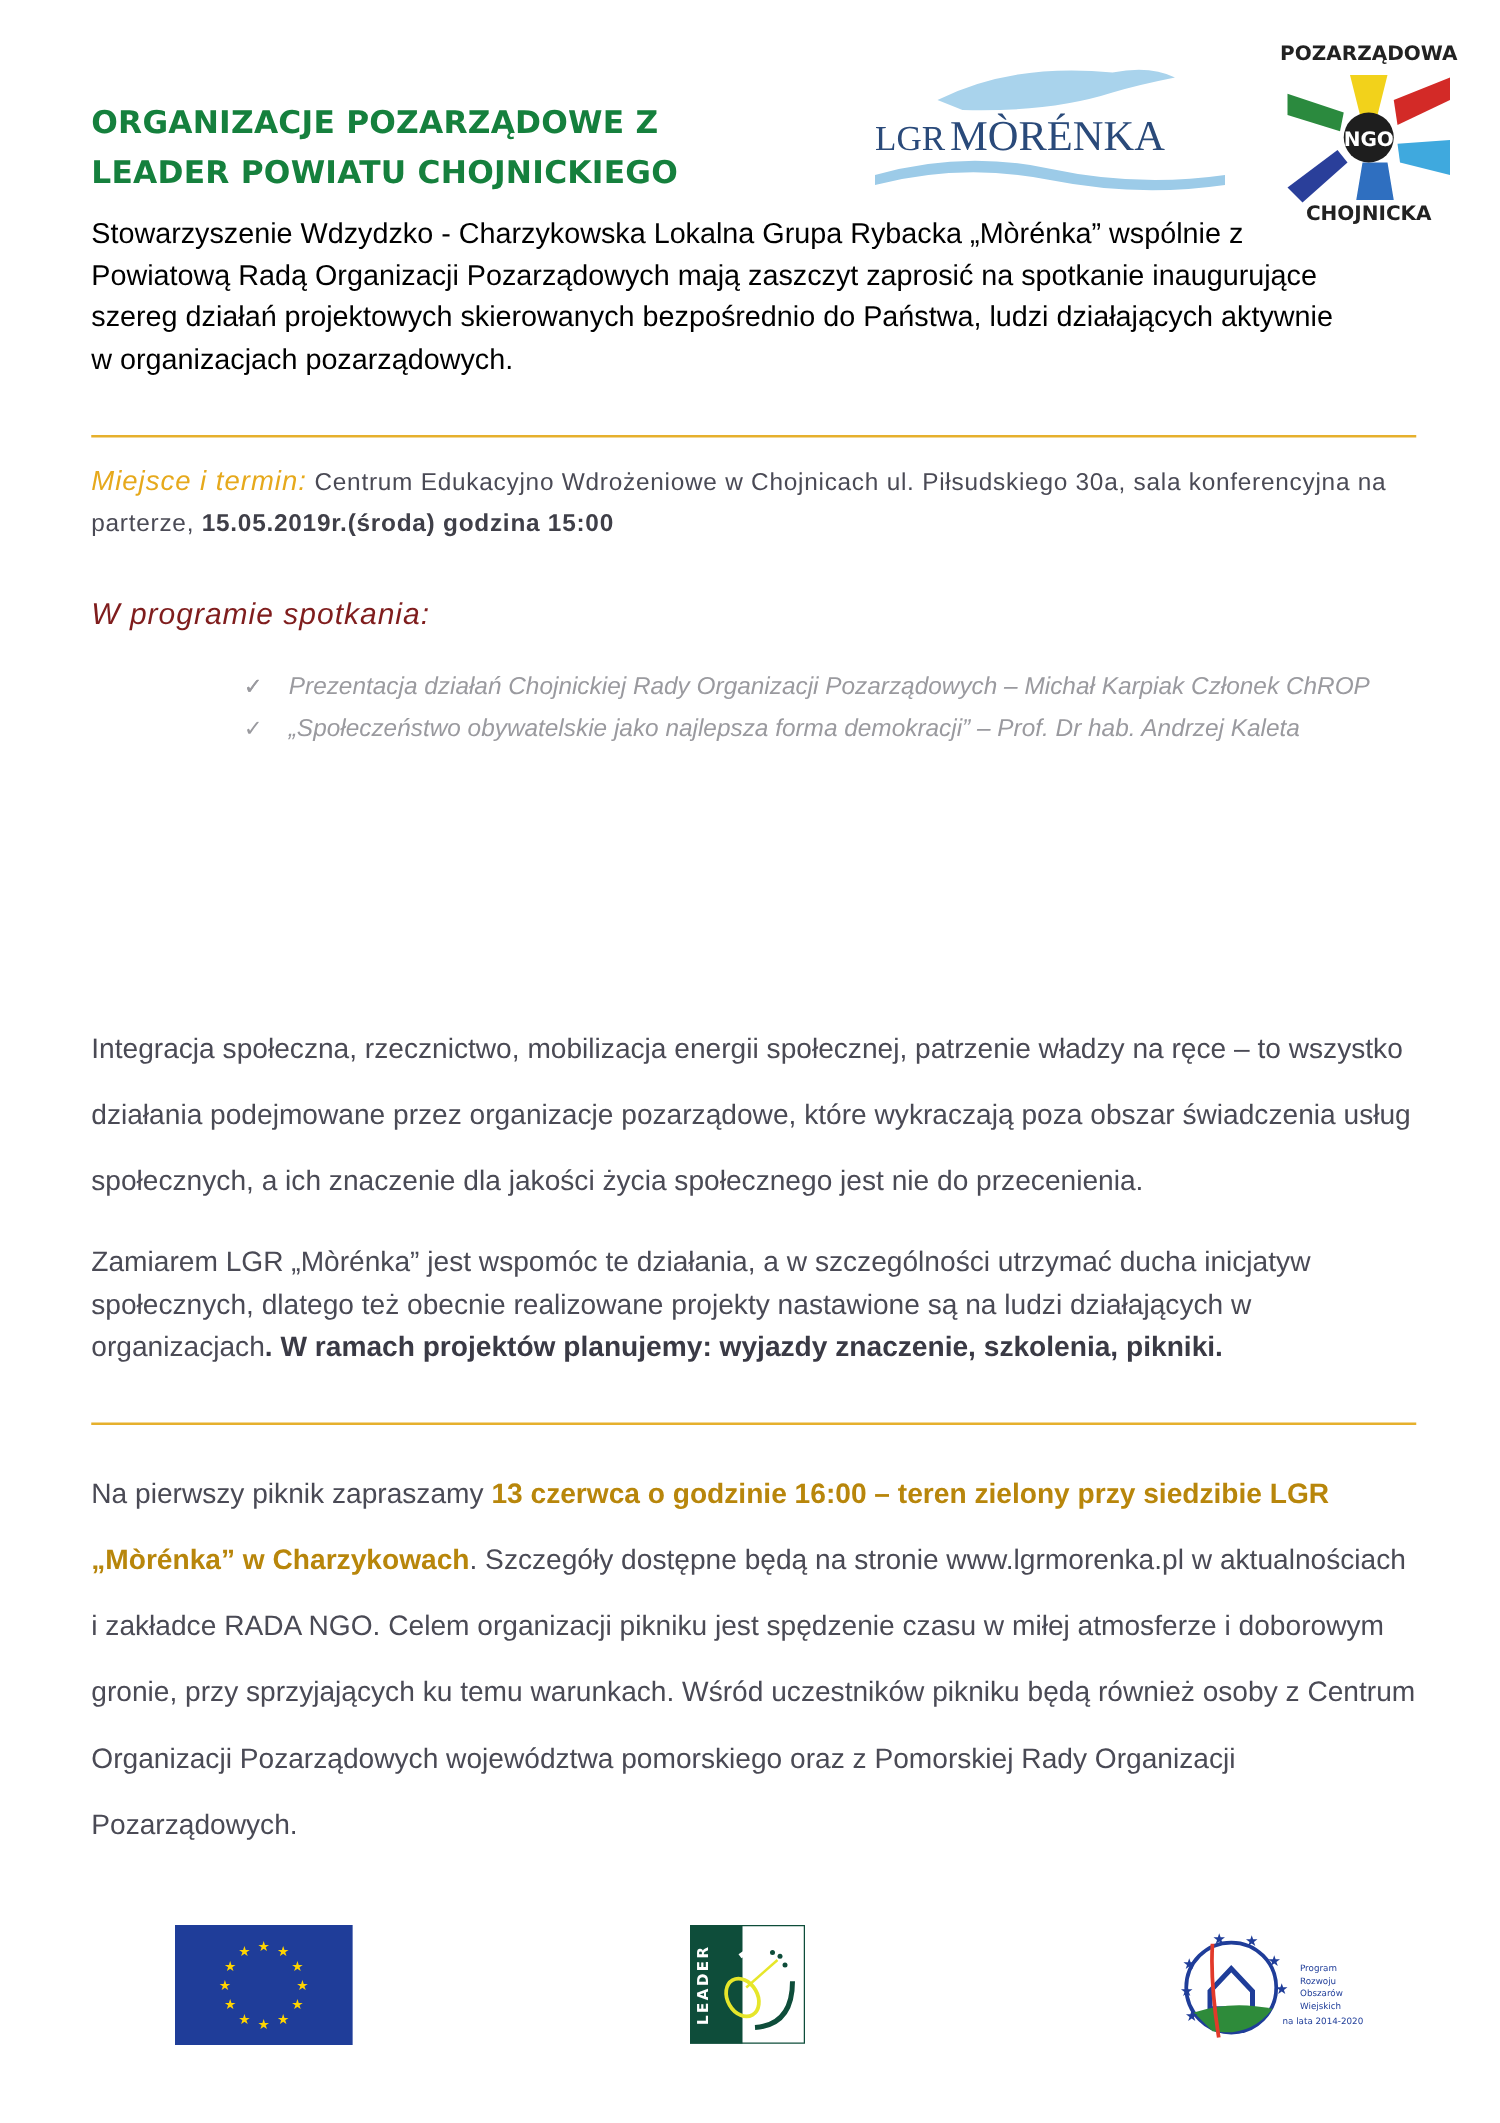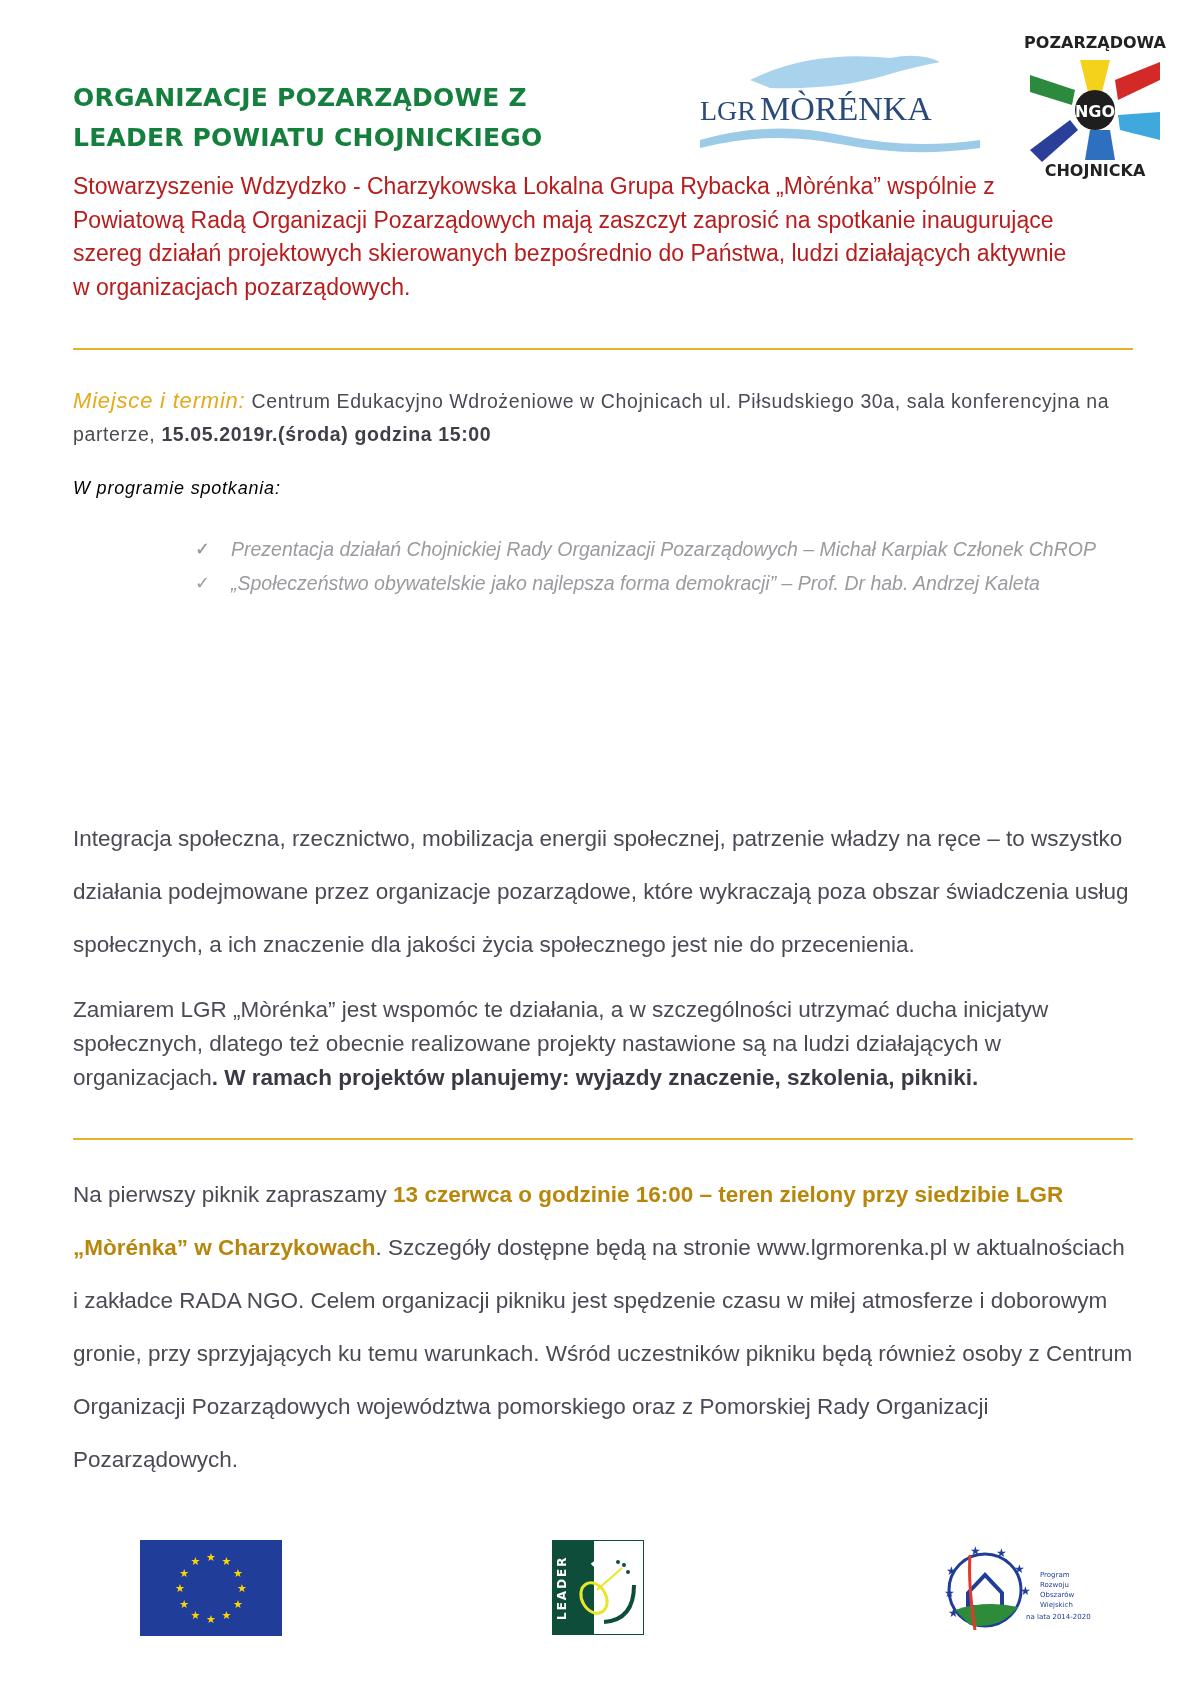--- a/index.html
+++ b/index.html
@@ -1,26 +1,26 @@
 <!DOCTYPE html>
 <html><head>
   <meta charset="utf-8">
   <style>
     html, body { margin: 0; padding: 0; background: #ffffff; }
     body { width: 1200px; height: 1698px; position: relative; overflow: hidden; font-family: "Liberation Sans", sans-serif; color: #4a4a55; }
     .title { position: absolute; left: 73px; top: 78px; font-family: "DejaVu Sans", sans-serif; font-weight: bold; font-size: 25px; line-height: 40px; color: #15803d; letter-spacing: 0.2px; }
     .title div { white-space: nowrap; }
     .logo-morenka { position: absolute; left: 690px; top: 40px; width: 300px; height: 120px; }
     .logo-ngo { position: absolute; left: 1020px; top: 30px; width: 150px; height: 150px; }
-    .intro { position: absolute; left: 73px; top: 170px; width: 1000px; font-size: 23px; line-height: 33.5px; color: #b91c1c; }
+    .intro { position: absolute; left: 73px; top: 170px; width: 1000px; font-size: 23px; line-height: 33.5px; color: #000000; }
     .rule { position: absolute; left: 73px; width: 1060px; height: 2px; background: #e6b02c; }
-    .place { position: absolute; left: 73px; top: 384px; width: 1060px; font-size: 19.5px; line-height: 33px; color: #4a4a55; letter-spacing: 0.6px; }
+    .place { position: absolute; left: 73px; top: 368px; width: 1060px; font-size: 19.5px; line-height: 33px; color: #4a4a55; letter-spacing: 0.6px; }
     .place .label { font-style: italic; color: #e6a91c; font-size: 22px; letter-spacing: 0.8px; }
     .place b { font-weight: bold; color: #3f3f48; }
-    .program-label { position: absolute; left: 73px; top: 478px; font-style: italic; color: #000000; font-size: 18px; letter-spacing: 0.8px; }
+    .program-label { position: absolute; left: 73px; top: 478px; font-style: italic; color: #7f1d1d; font-size: 24px; letter-spacing: 0.8px; }
     .program-list { position: absolute; left: 195px; top: 533px; width: 920px; margin: 0; padding: 0; list-style: none; }
     .program-list li { position: relative; padding-left: 36px; font-style: italic; color: #9a9a9f; font-size: 19.5px; line-height: 33.5px; }
     .program-list li .check { position: absolute; left: 0; top: 0; color: #9a9a9f; font-style: normal; font-size: 18px; }
     .para { position: absolute; left: 73px; width: 1060px; font-size: 22.5px; line-height: 53px; color: #4a4a55; }
     .para2 { line-height: 34px; }
     .para b { color: #3a3a45; }
     .para .hl { color: #b8860b; font-weight: bold; }
     .footer-logo { position: absolute; }
     .eu { left: 140px; top: 1540px; width: 142px; height: 96px; background: #1f3d99; }
     .leader { left: 552px; top: 1540px; width: 92px; height: 95px; }

